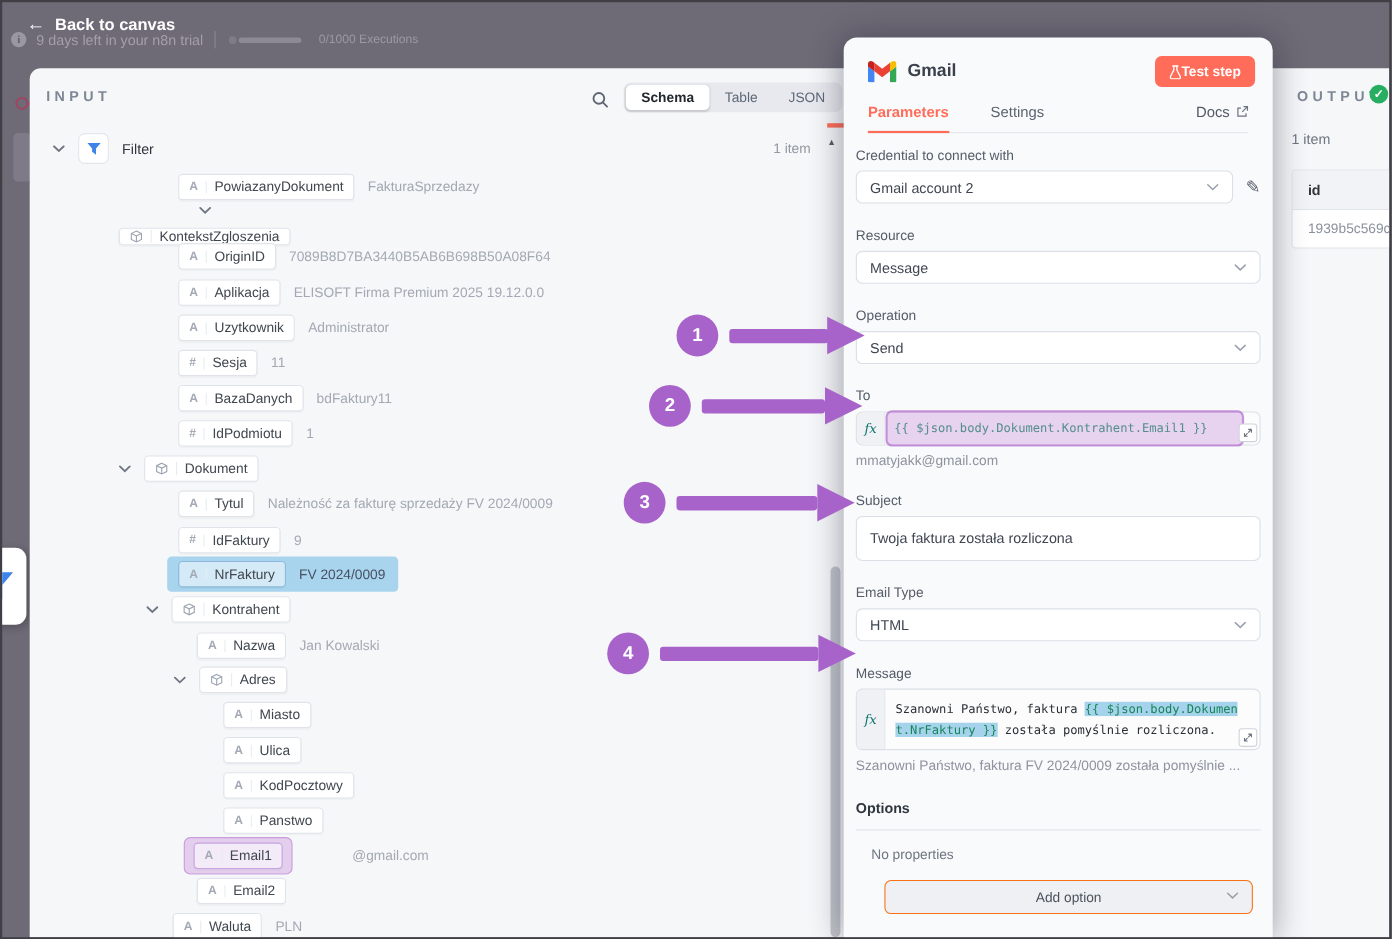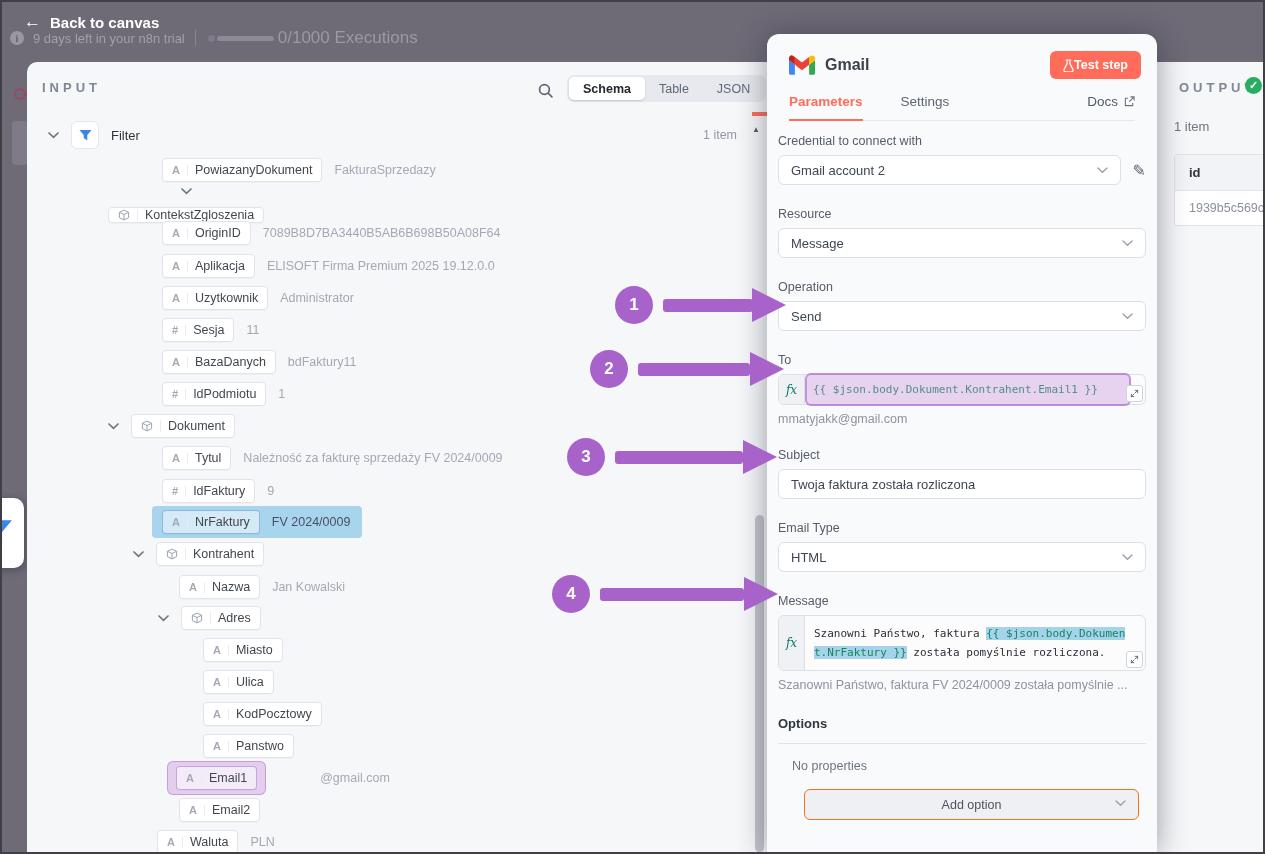--- a/index.html
+++ b/index.html
@@ -6,21 +6,21 @@
   .frame{position:relative;width:1265px;height:854px;background:#6e6a76;overflow:hidden;border:2px solid #3f3f45;box-sizing:border-box;}
   
   .back-row{position:absolute;left:22px;top:10px;display:flex;align-items:center;gap:9px;color:#fff;z-index:1;}
   .back-arrow{font-size:17px;font-weight:700;}
   .back-label{font-size:15px;font-weight:700;}
   .trial-row{position:absolute;left:8px;top:26px;display:flex;align-items:center;color:#a49fa9;font-size:13px;z-index:1;}
   .info-icon{width:14px;height:14px;border-radius:50%;background:#9b97a2;color:#635f6b;font-size:10px;font-weight:700;font-family:"Liberation Serif",serif;display:inline-flex;align-items:center;justify-content:center;margin-right:9px;}
   .tb-divider{width:1px;height:16px;background:#8a8691;margin:0 12px 0 10px;}
   .prog-dot{width:7px;height:7px;border-radius:50%;background:#7f7b88;margin-right:2px;}
   .prog-track{width:57px;height:5px;border-radius:3px;background:#8e8a95;}
-  .exec-label{margin-left:4px;font-size:17px;color:#9d99a3;}
+  .exec-label{margin-left:16px;font-size:11px;color:#9d99a3;}
   
   .canvas-ring{position:absolute;left:12px;top:86px;width:8px;height:8px;border:2.5px solid #9c4763;border-radius:50%;}
   .canvas-ring::after{content:"";position:absolute;left:10px;top:3px;width:5px;height:2.5px;background:#9c4763;}
   .canvas-block{position:absolute;left:10px;top:119px;width:16px;height:44px;background:#7e7a87;border-radius:4px;}
   .canvas-node{position:absolute;left:-30px;top:496px;width:52px;height:70px;background:#fff;border-radius:10px;box-shadow:2px 2px 8px rgba(0,0,0,.25);display:flex;align-items:center;justify-content:center;}
   
   .modal{position:absolute;left:25px;top:60px;right:0;bottom:0;background:#f6f7f9;border-top-left-radius:10px;overflow:hidden;}
   .panel-title{position:absolute;font-size:13px;font-weight:700;letter-spacing:4px;color:#7e8796;}
   .search-icon{position:absolute;left:510px;top:20px;}
   .segmented{position:absolute;left:540px;top:13px;height:27px;background:#e7e9ee;border-radius:7px;display:flex;padding:2px;box-sizing:border-box;}
@@ -62,21 +62,21 @@
   .tab-param::after{content:"";position:absolute;left:0;right:0;bottom:-12px;height:2px;background:#ff6d5a;}
   .tab-settings{color:#5c6470;font-size:13.5px;}
   .docs-link{margin-left:auto;color:#525a66;font-size:13.5px;display:flex;align-items:center;gap:6px;}
   .dlg-body{padding:0 11px;}
   .lbl{margin:22px 0 7px;font-size:12.5px;color:#555d69;}
   .lbl.first{margin-top:13px;}
   .cred-row{display:flex;align-items:center;gap:12px;}
   .select{height:30px;background:#fff;border:1px solid #dbdfe6;border-radius:6px;display:flex;align-items:center;justify-content:space-between;padding:0 12px;font-size:13px;color:#3f4652;box-sizing:border-box;}
   .select.grow{flex:1;}
   .pencil{font-size:16px;color:#596170;}
-  .input-plain{height:30px;background:#fff;border:1px solid #dbdfe6;border-radius:6px;display:flex;align-items:center;padding:0 12px;font-size:13px;color:#3f4652;box-sizing:border-box;}
+  .input-plain{height:41px;background:#fff;border:1px solid #dbdfe6;border-radius:6px;display:flex;align-items:center;padding:0 12px;font-size:13px;color:#3f4652;box-sizing:border-box;}
   .to-field{position:relative;display:flex;height:31px;border:1px solid #dbdfe6;border-radius:6px;background:#fcfcfd;box-sizing:border-box;overflow:visible;}
   .fxbox{width:25px;flex:0 0 25px;background:#eff1f4;border-right:1px solid #dbdfe6;border-radius:5px 0 0 5px;display:flex;align-items:center;justify-content:center;font-family:"DejaVu Serif",serif;font-style:italic;font-size:12px;color:#0f766e;}
   .expr{font-family:"DejaVu Sans Mono",monospace;font-size:11px;color:#1f9862;display:flex;align-items:center;padding:0 8px;white-space:nowrap;overflow:hidden;}
   .to-overlay{position:absolute;left:26px;top:-2px;right:14px;bottom:-2px;background:rgba(188,123,217,.33);border:2px solid rgba(167,92,199,.55);border-radius:6px;pointer-events:none;}
   .expand-btn{position:absolute;right:2px;bottom:2px;width:15px;height:15px;background:#fff;border:1px solid #cfd4db;border-radius:3px;display:flex;align-items:center;justify-content:center;}
   .resolved{margin-top:7px;font-size:12.5px;color:#8d93a0;white-space:nowrap;overflow:hidden;}
   .msg-field{position:relative;display:flex;min-height:54px;border:1px solid #dbdfe6;border-radius:6px;background:#fcfcfd;box-sizing:border-box;}
   .msg-text{padding:8px 0 8px 9px;font-family:"DejaVu Sans Mono",monospace;font-size:11px;line-height:19px;color:#2a2f36;}
   .msg-line{white-space:nowrap;}
   .msg-line span{white-space:pre;}

